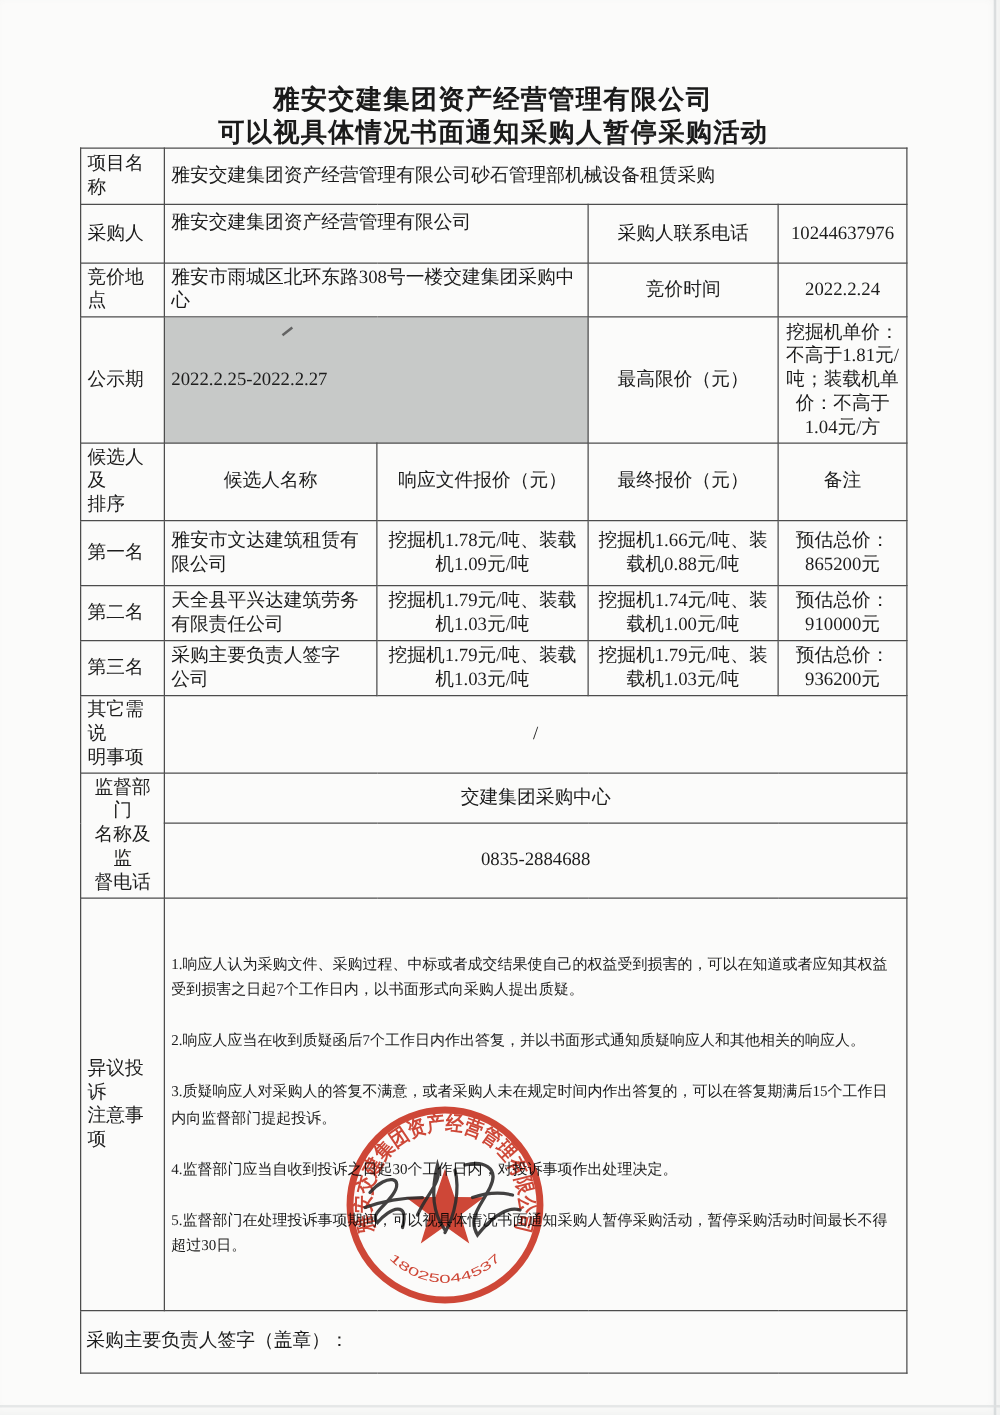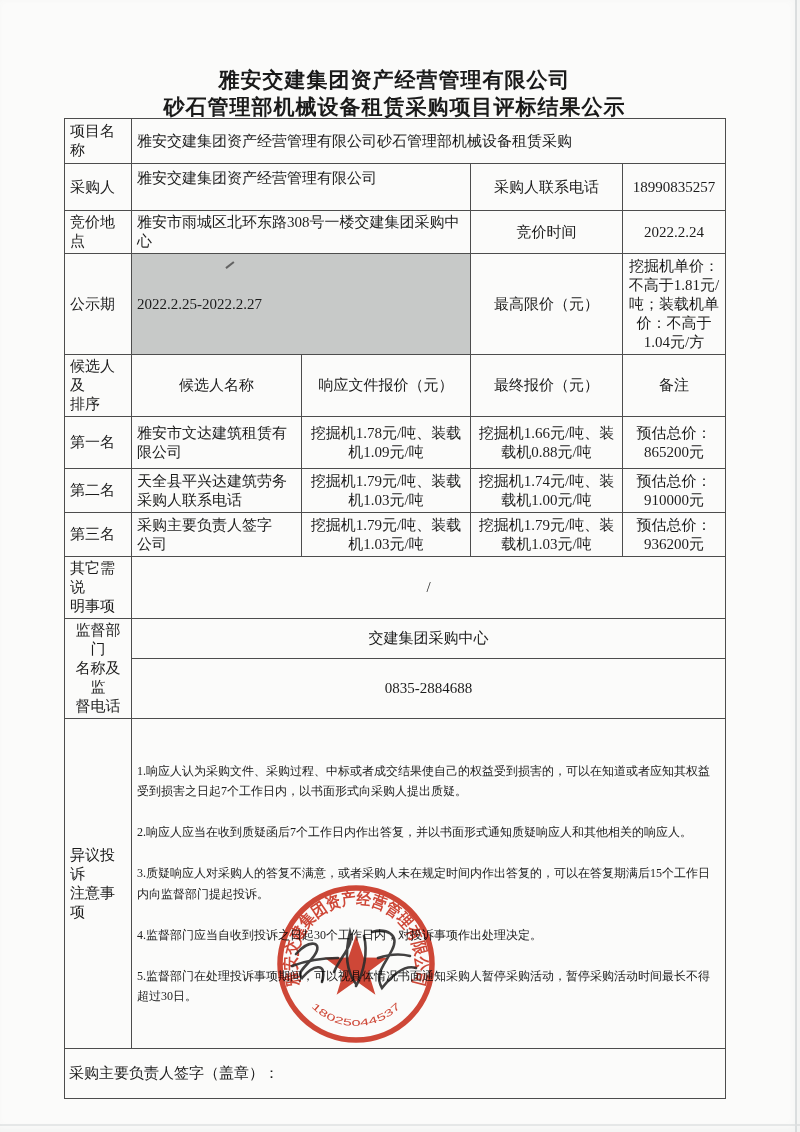--- a/index.html
+++ b/index.html
@@ -45,21 +45,21 @@
     mix-blend-mode:multiply;opacity:.93;}
   .seal text{font-family:"Liberation Sans","DejaVu Sans",sans-serif;}
 </style>
 </head>
 <body>
 
 <div class="page">
 
   <div class="titles">
     <div>雅安交建集团资产经营管理有限公司</div>
-    <div>砂石管理部机械设备租赁采购项目评标结果公示</div>
+    <div>可以视具体情况书面通知采购人暂停采购活动</div>
   </div>
 
   <table class="doc">
     <colgroup>
       <col style="width:67px">
         <col style="width:170px">
         <col style="width:169px">
       <col style="width:152px">
         <col style="width:103px">
     </colgroup>
@@ -67,21 +67,21 @@
     <tbody>
         <tr style="height:45px">
       <td class="lab">项目名称</td>
       <td class="val" colspan="4">雅安交建集团资产经营管理有限公司砂石管理部机械设备租赁采购</td>
     </tr>
 
     <tr style="height:47px">
       <td class="lab">采购人</td>
       <td class="val" colspan="2" style="vertical-align:top;padding-top:5px">雅安交建集团资产经营管理有限公司</td>
       <td class="ctr">采购人联系电话</td>
-      <td class="ctr">18990835257</td>
+      <td class="ctr">10244637976</td>
     </tr>
 
     <tr style="height:41px">
       <td class="lab">竞价地点</td>
       <td class="val" colspan="2">雅安市雨城区北环东路308号一楼交建集团采购中
 心</td>
       <td class="ctr">竞价时间</td>
       <td class="ctr">2022.2.24</td>
     </tr>
 
@@ -113,21 +113,21 @@
 机1.09元/吨</td>
       <td class="ctr">挖掘机1.66元/吨、装
 载机0.88元/吨</td>
       <td class="ctr">预估总价：
 865200元</td>
     </tr>
 
     <tr style="height:44px">
       <td class="lab">第二名</td>
       <td class="val">天全县平兴达建筑劳务
-采购人联系电话</td>
+有限责任公司</td>
       <td class="ctr">挖掘机1.79元/吨、装载
 机1.03元/吨</td>
       <td class="ctr">挖掘机1.74元/吨、装
 载机1.00元/吨</td>
       <td class="ctr">预估总价：
 910000元</td>
     </tr>
 
     <tr style="height:44px">
       <td class="lab">第三名</td>

